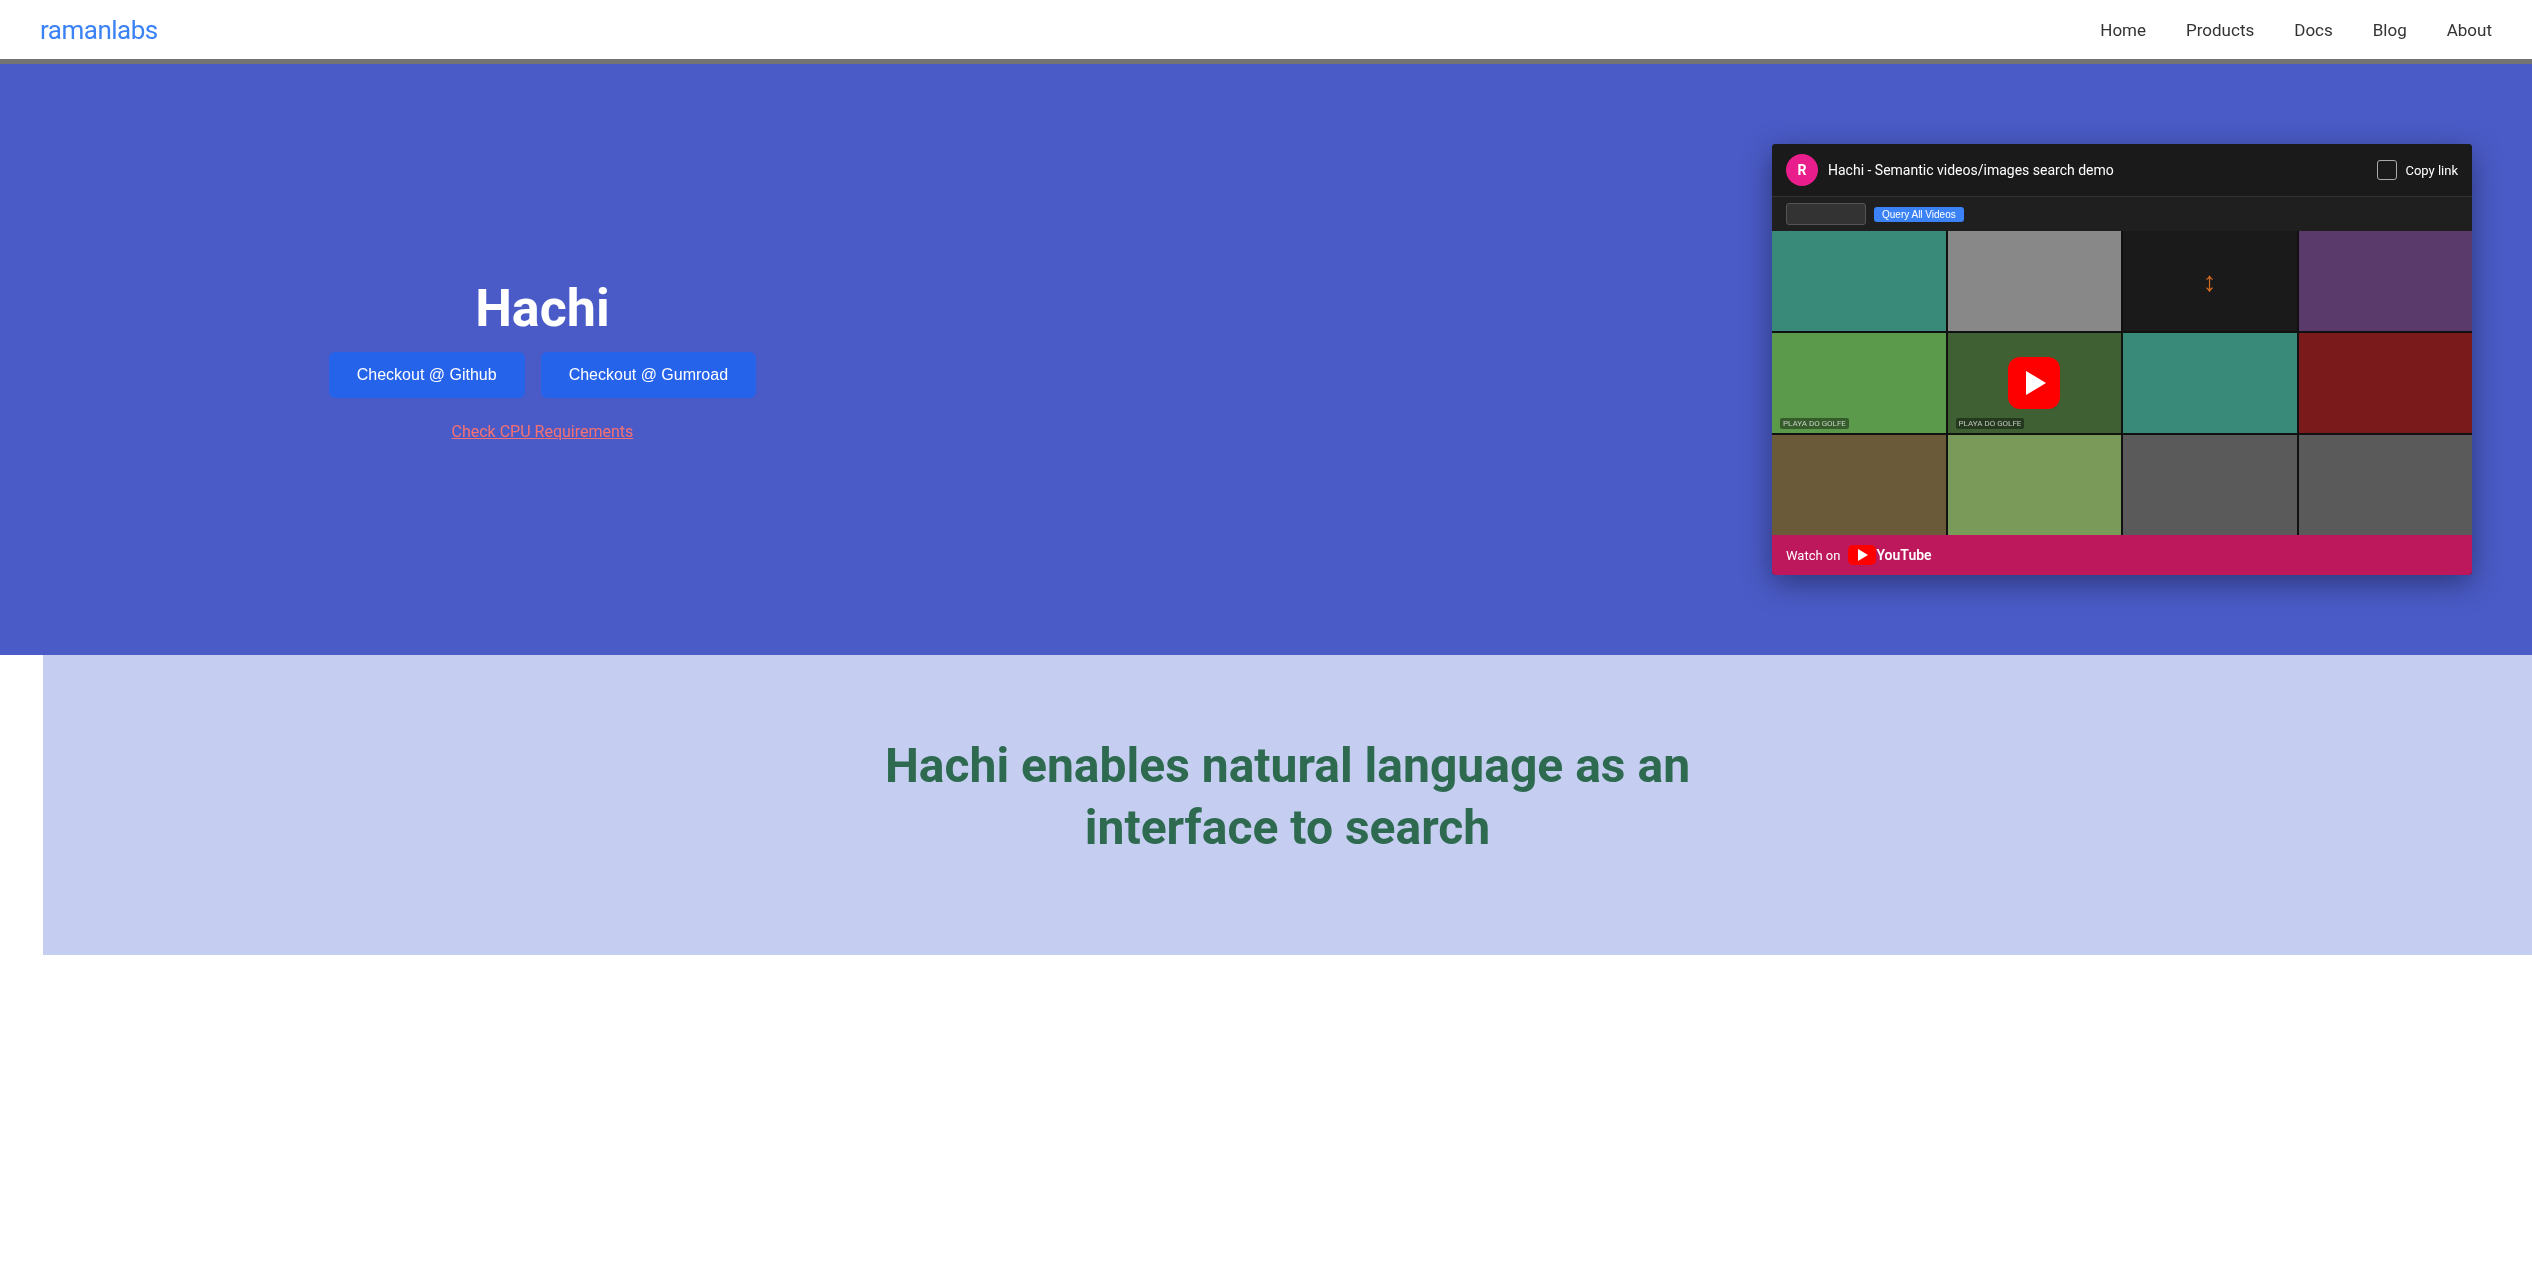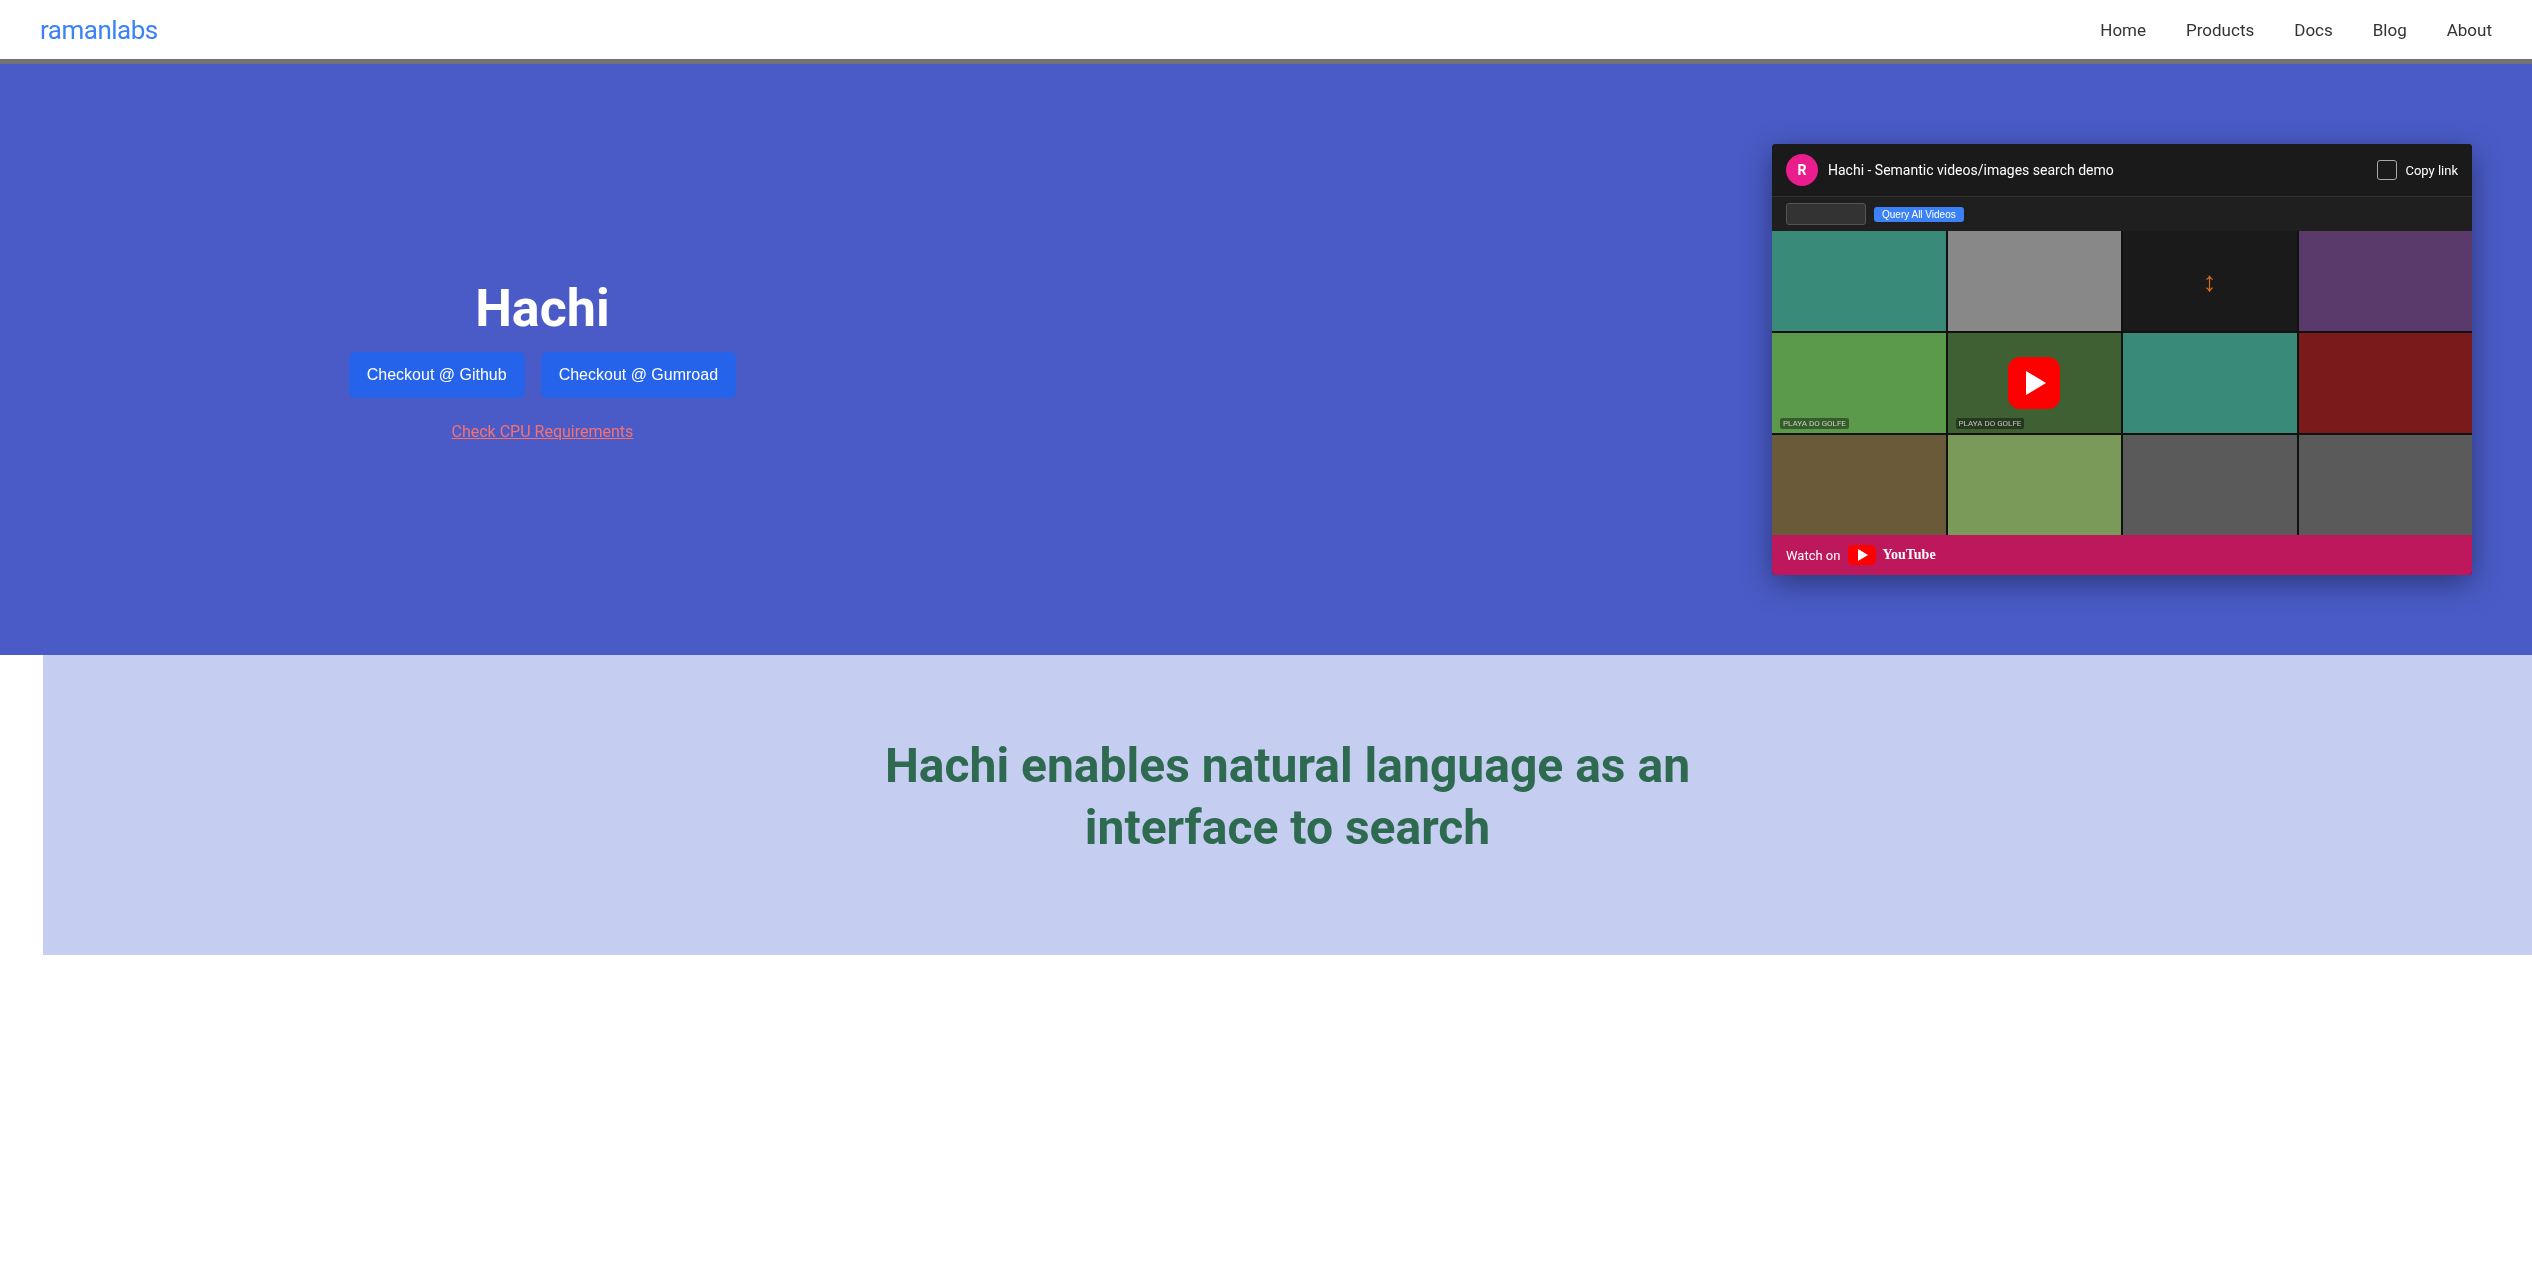--- a/index.html
+++ b/index.html
@@ -82,21 +82,21 @@
       display: flex;
       gap: 16px;
       justify-content: center;
       margin-bottom: 24px;
     }
 
     .btn-primary {
       background-color: #2563eb;
       color: #fff;
       border: none;
-      padding: 14px 18px;
+      padding: 14px 28px;
       font-size: 16px;
       border-radius: 6px;
       cursor: pointer;
       font-weight: 500;
     }
 
     .hero-link {
       color: #f87171;
       font-size: 16px;
       text-decoration: underline;
@@ -246,22 +246,20 @@
     }
 
     .watch-text {
       color: #ffffff;
       font-size: 13px;
     }
 
     .yt-logo-area {
       display: flex;
       align-items: center;
-      gap: 6px;
-      font-family: Liberation Serif, serif;
     }
 
     .yt-play-icon {
       width: 28px;
       height: 20px;
       background: #ff0000;
       border-radius: 5px;
       display: flex;
       align-items: center;
       justify-content: center;

